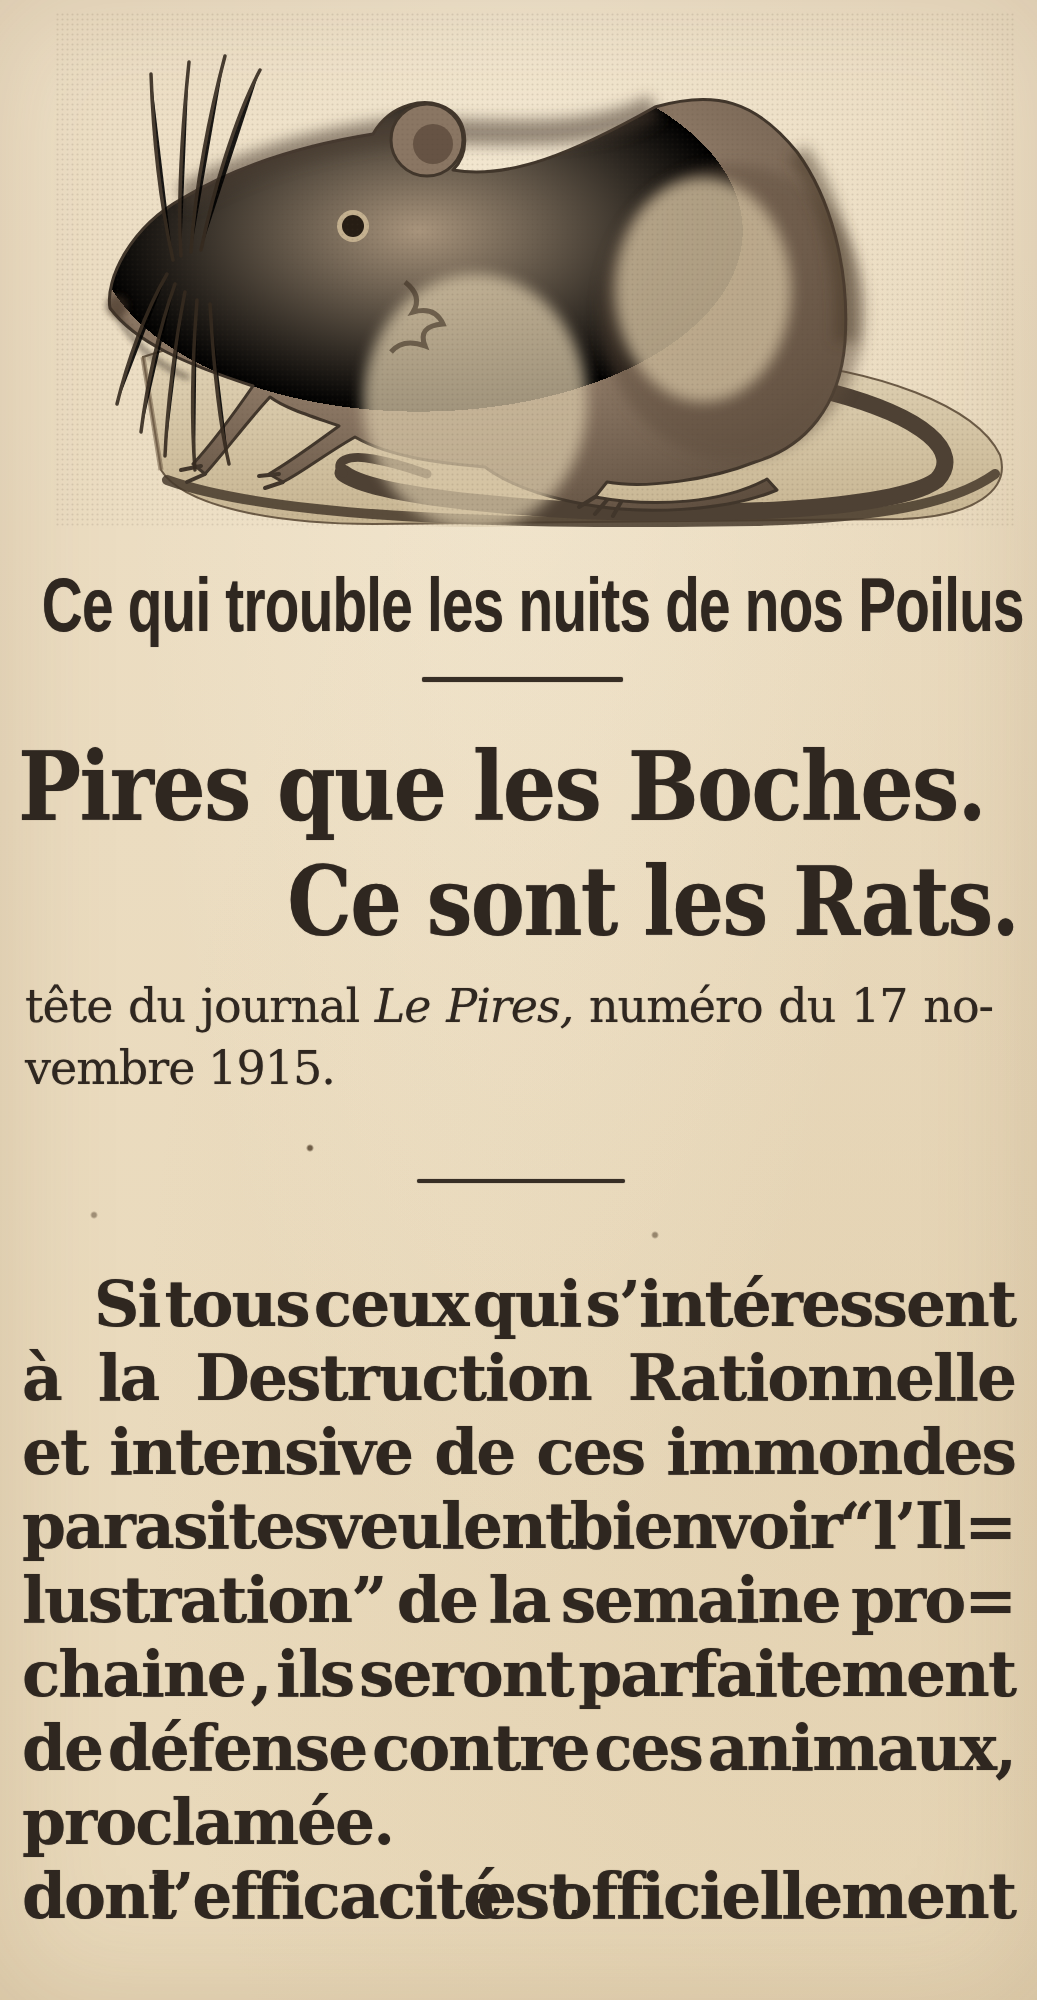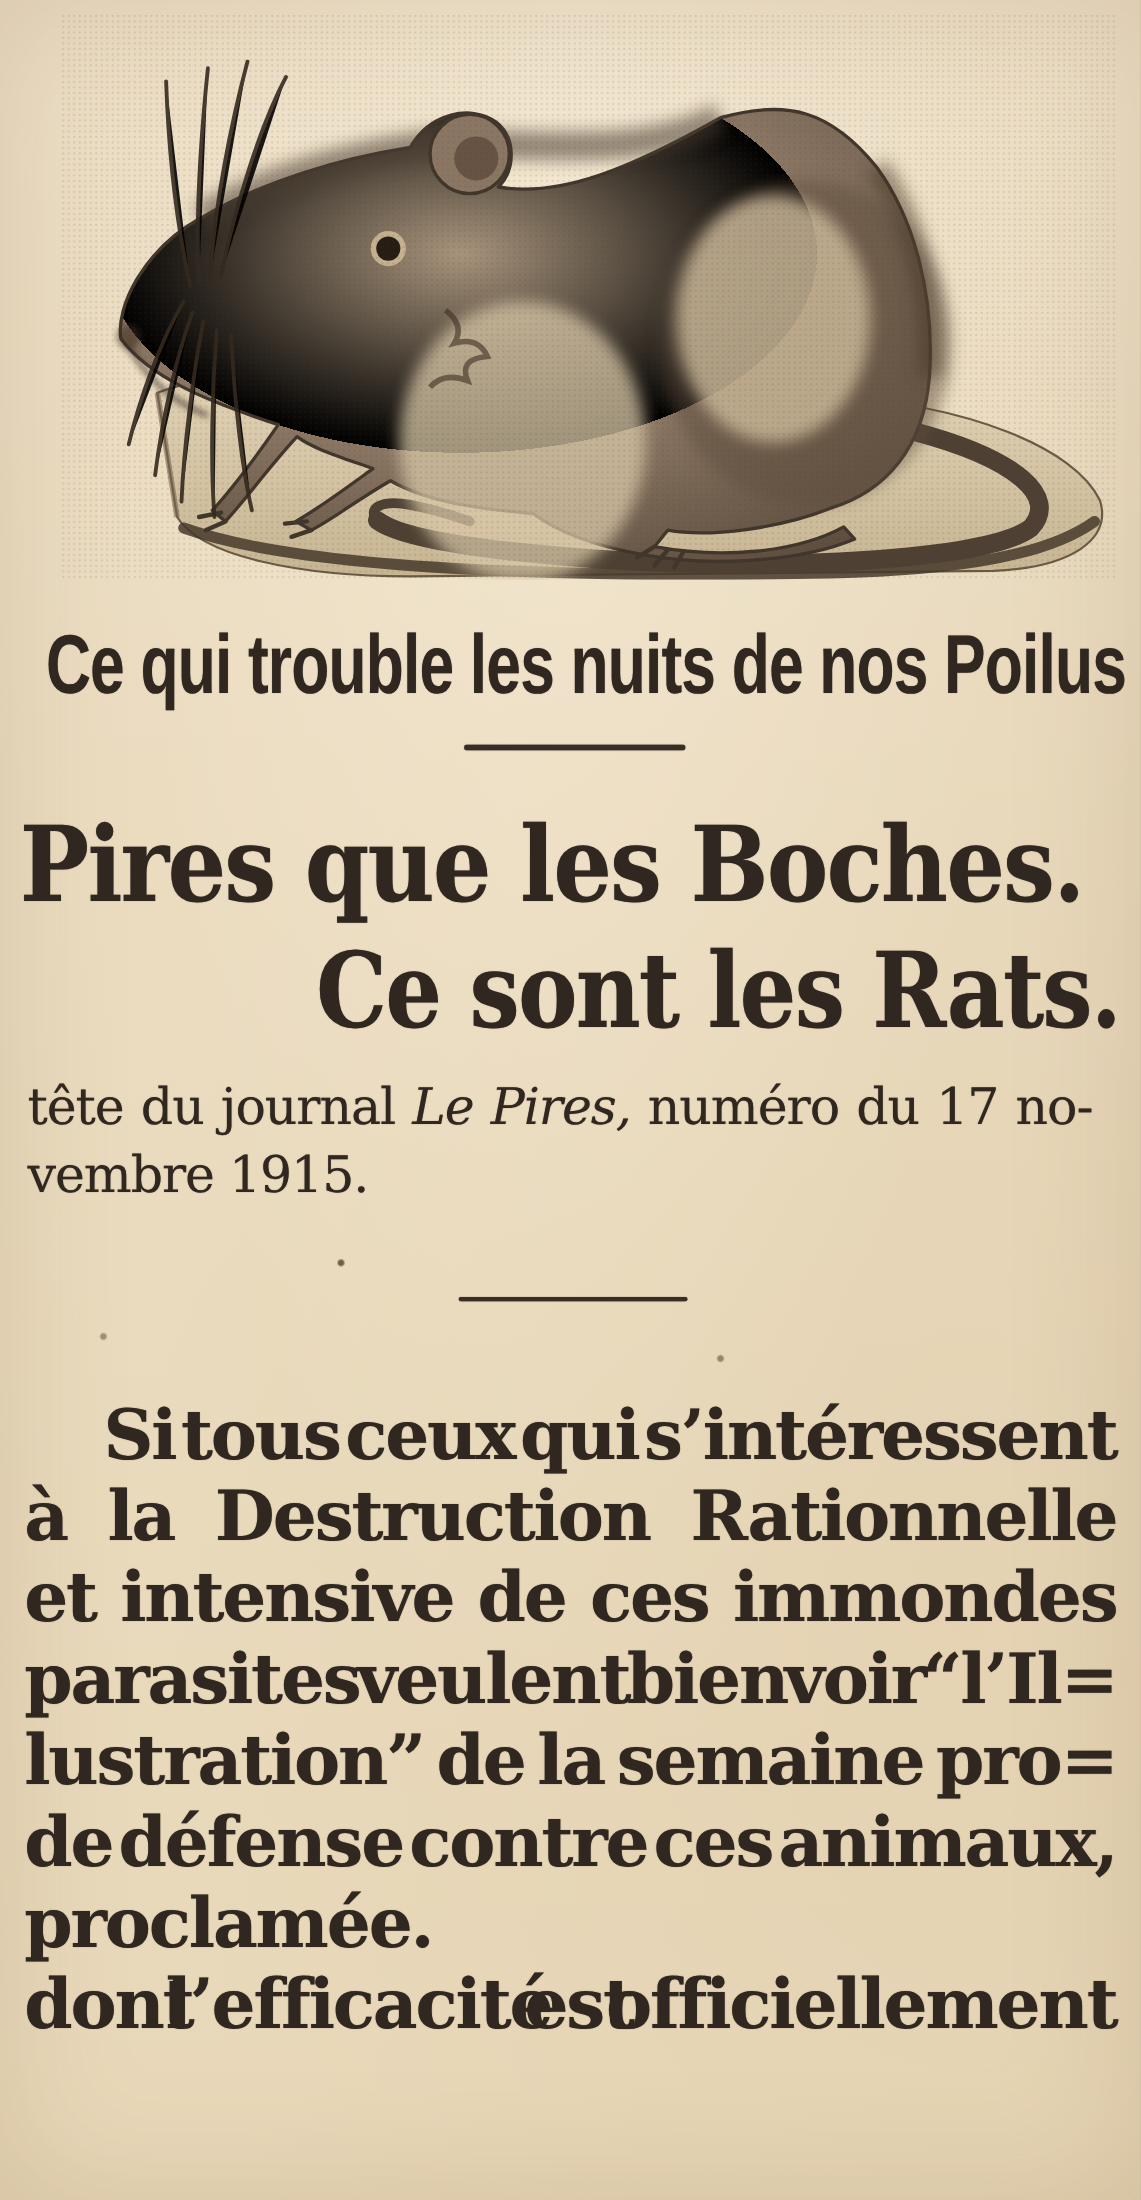--- a/index.html
+++ b/index.html
@@ -190,18 +190,19 @@
   </div>
 
   <div class="block rule rule-2"></div>
 
   <div class="block bodypar ink">
     <div class="lrow"><span class="tline indent" style="word-spacing: -14.918px;">Si tous ceux qui s’intéressent</span></div>
     <div class="lrow"><span class="tline" style="word-spacing: 16.9375px;">à la Destruction Rationnelle</span></div>
     <div class="lrow"><span class="tline" style="word-spacing: 2.13281px;">et intensive de ces immondes</span></div>
     <div class="lrow"><span class="tline" style="word-spacing: -22.25px;">parasites veulent bien voir “l’Il=</span></div>
     <div class="lrow"><span class="tline" style="word-spacing: -8.48438px;">lustration” de la semaine pro=</span></div>
+    <div class="lrow"><span class="tline" style="word-spacing: -14.3086px;">chaine , ils seront parfaitement</span></div>
     <div class="lrow"><span class="tline" style="word-spacing: -14.3398px;">de défense contre ces animaux,</span></div>
     <div class="lrow"><span class="tline">proclamée.</span></div>
     <div class="lrow"><span class="tline" style="word-spacing: -44.4323px;">dont l’efficacité est officiellement</span></div>
   </div>
 
 </div>
 
 </body></html>

